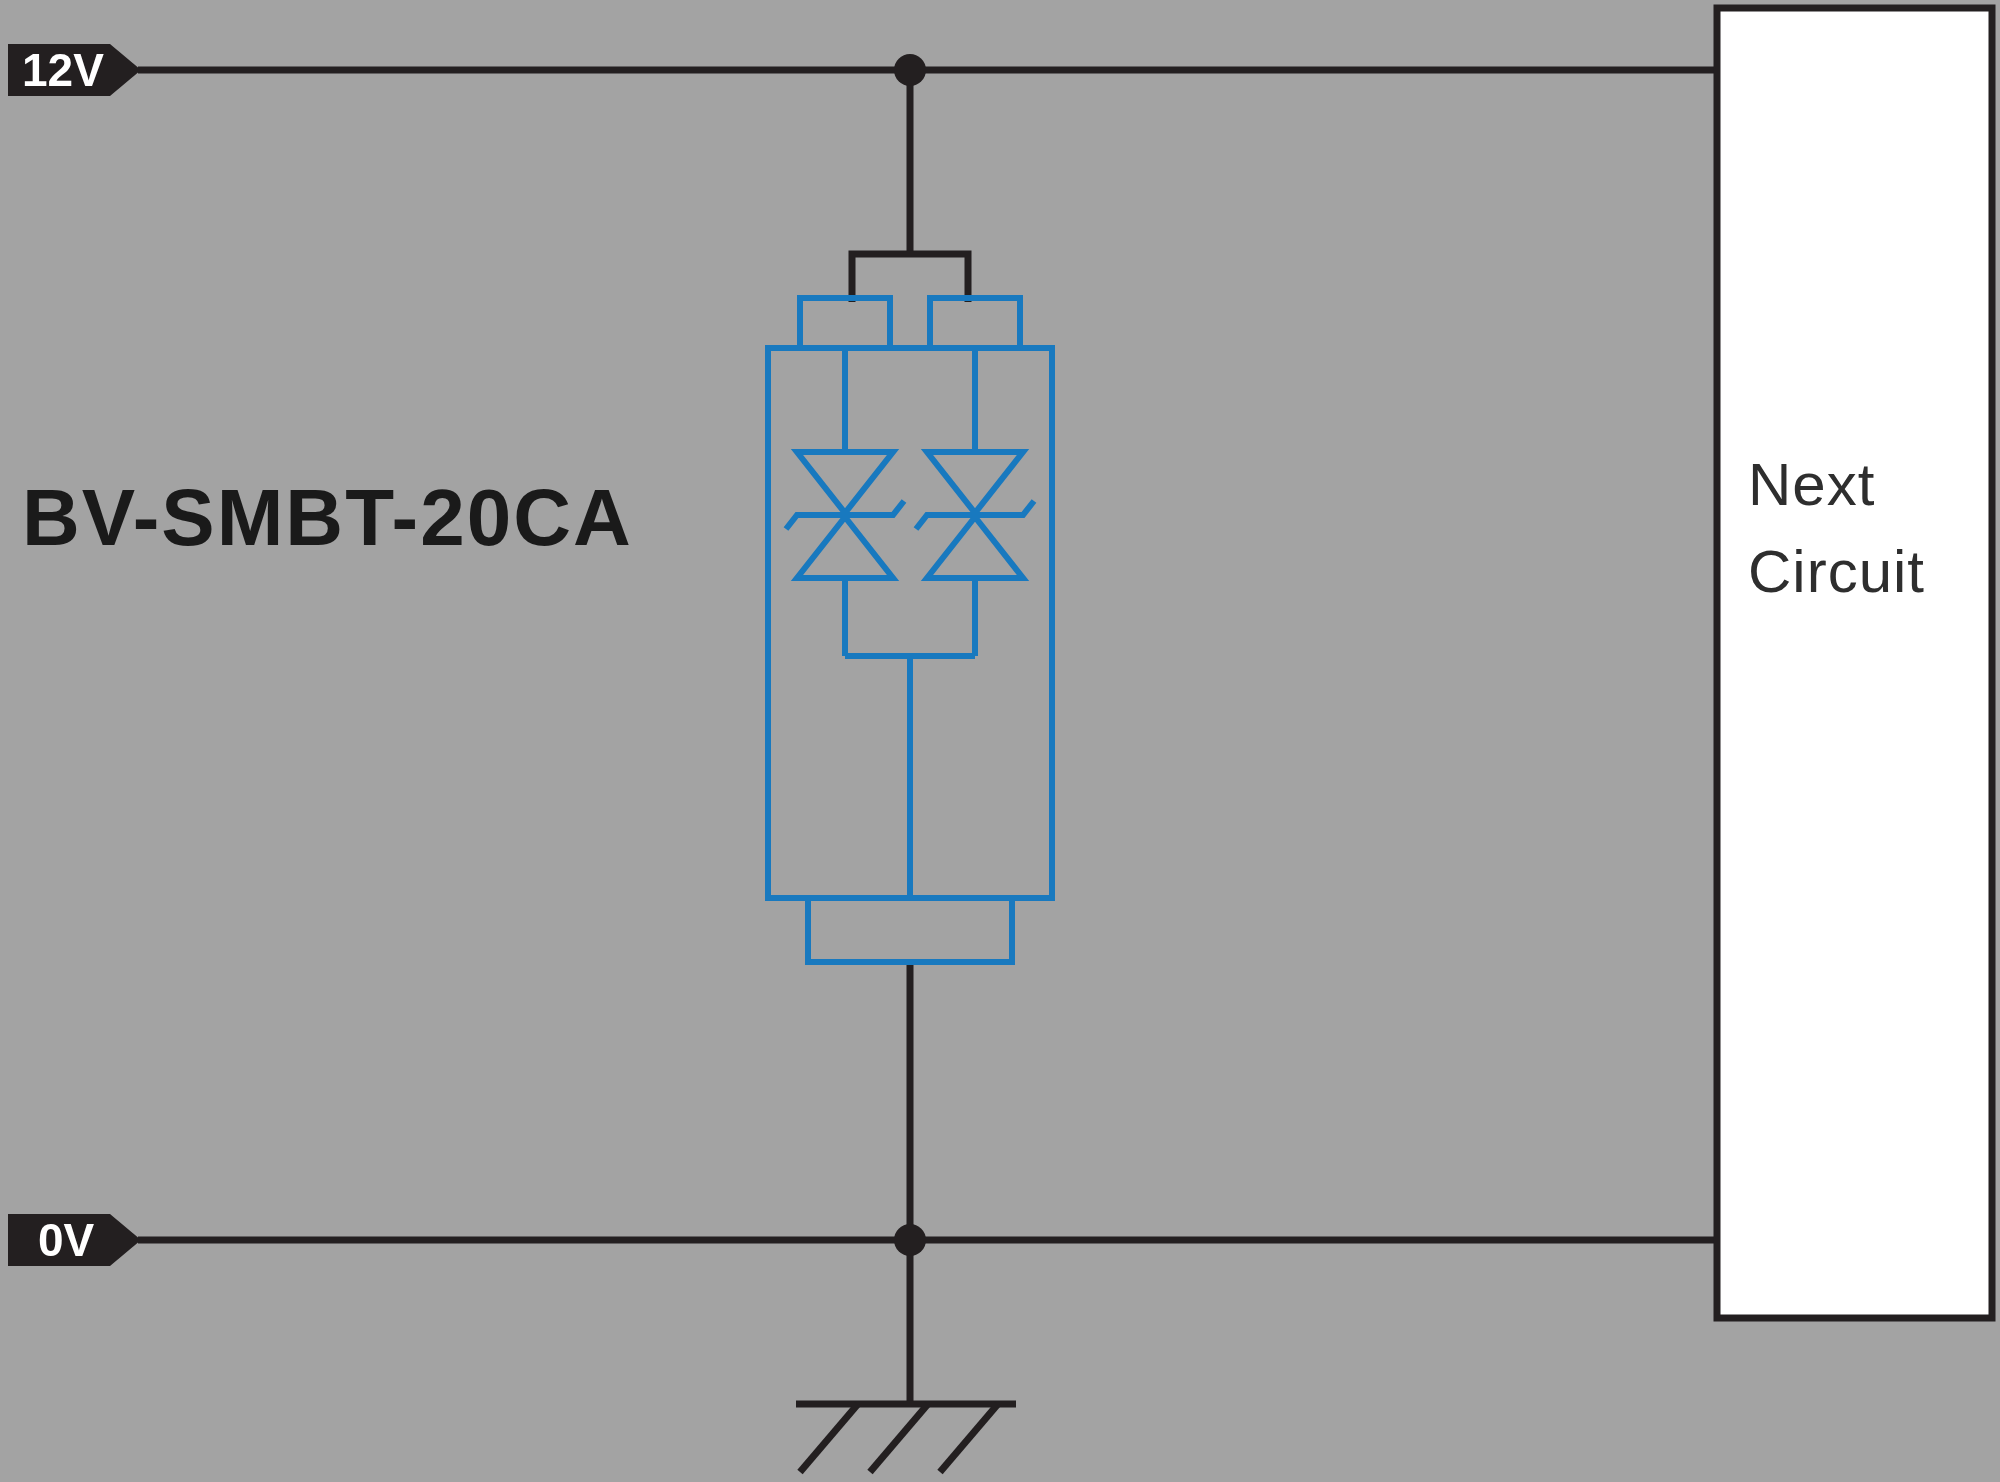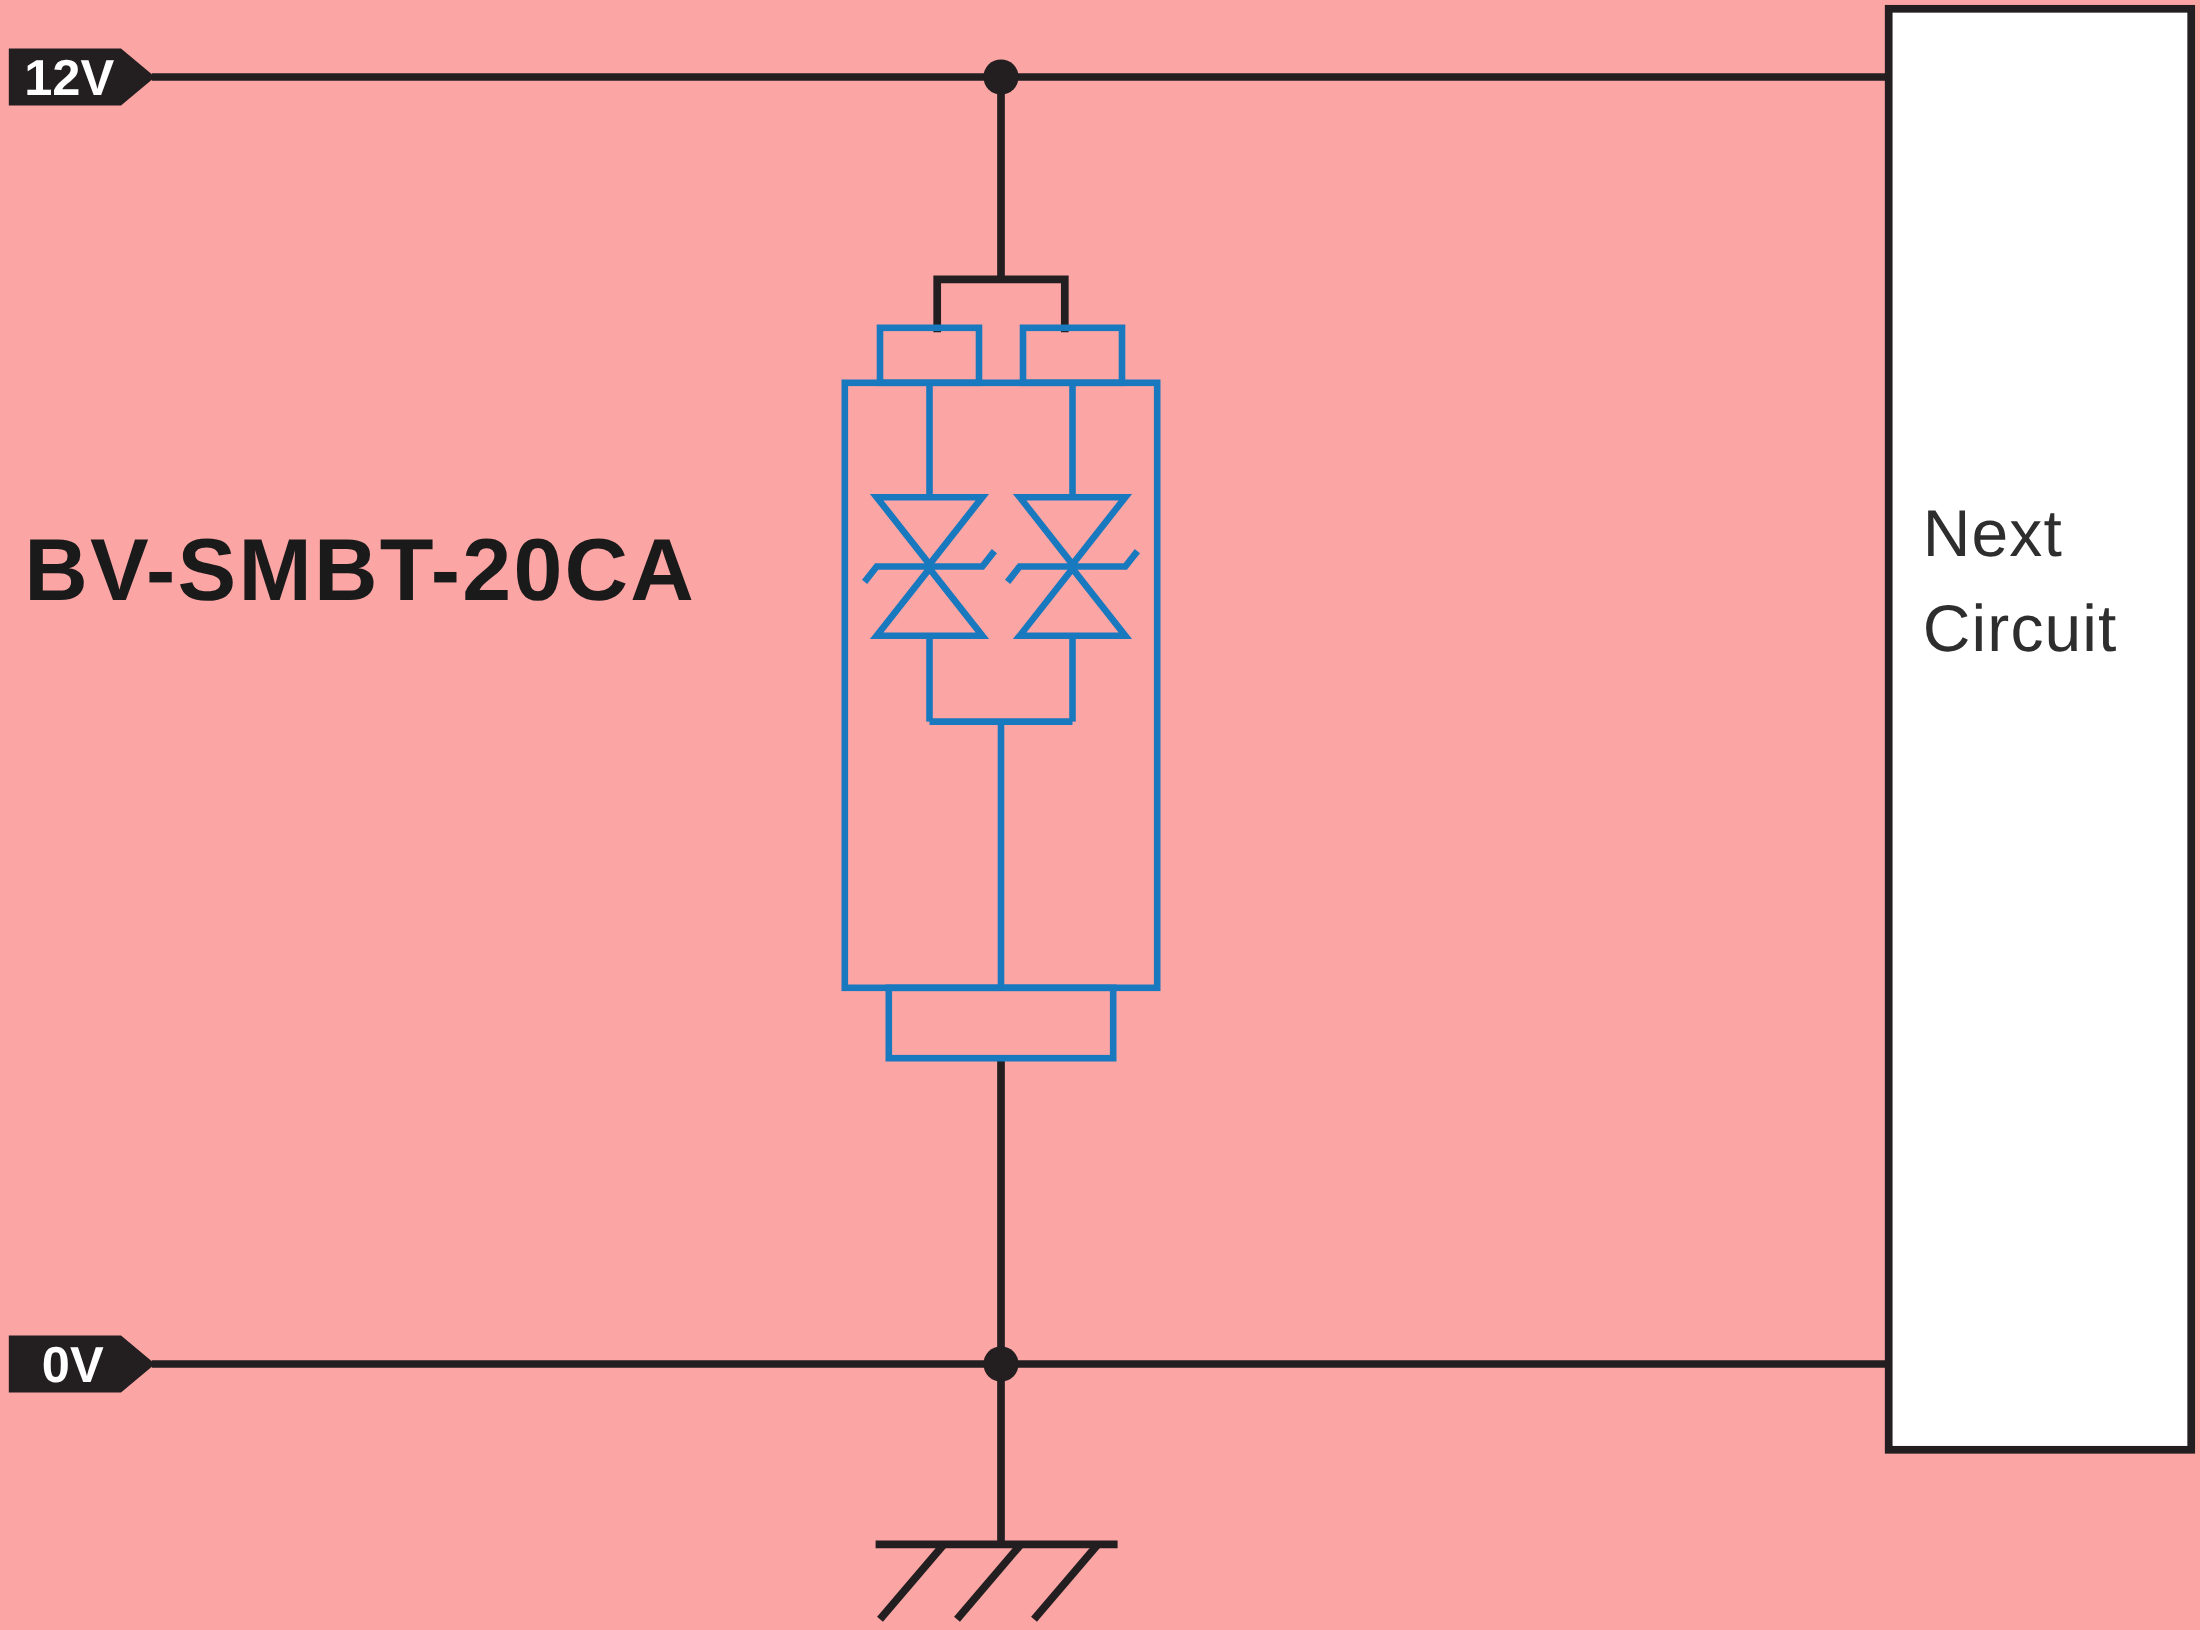--- a/index.html
+++ b/index.html
@@ -4,21 +4,21 @@
 <style>
   html, body {
     margin: 0;
     padding: 0;
     background: #ffffff;
   }
   .stage {
     position: relative;
     width: 2000px;
     height: 1482px;
-    background: #fca5a5;
+    background: #a3a3a3;
     font-family: "Liberation Sans", sans-serif;
     overflow: hidden;
   }
   svg {
     display: block;
   }
   text {
     font-family: "Liberation Sans", sans-serif;
   }
   .tag-text {

